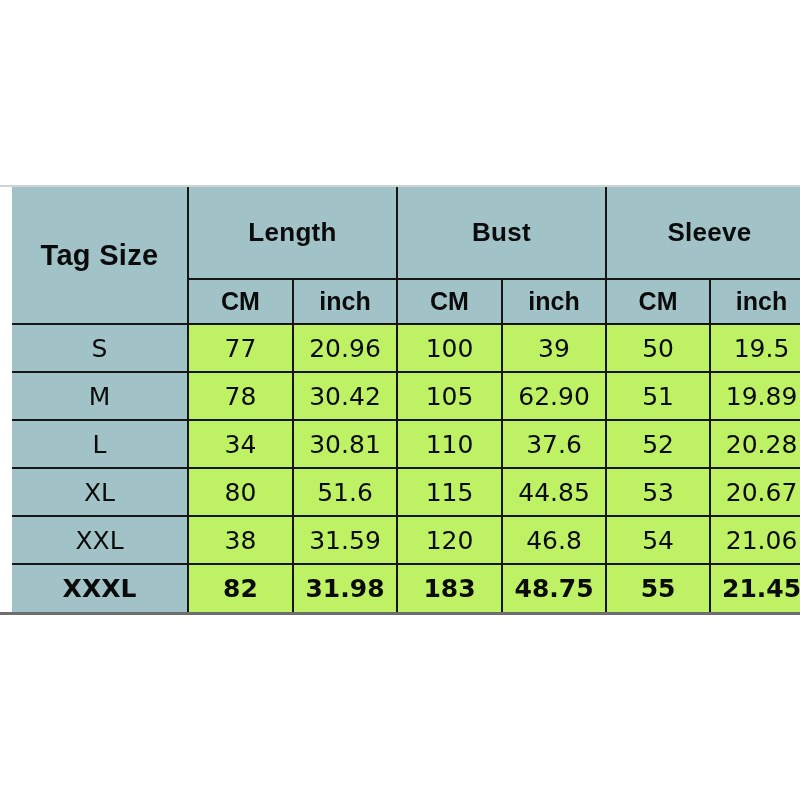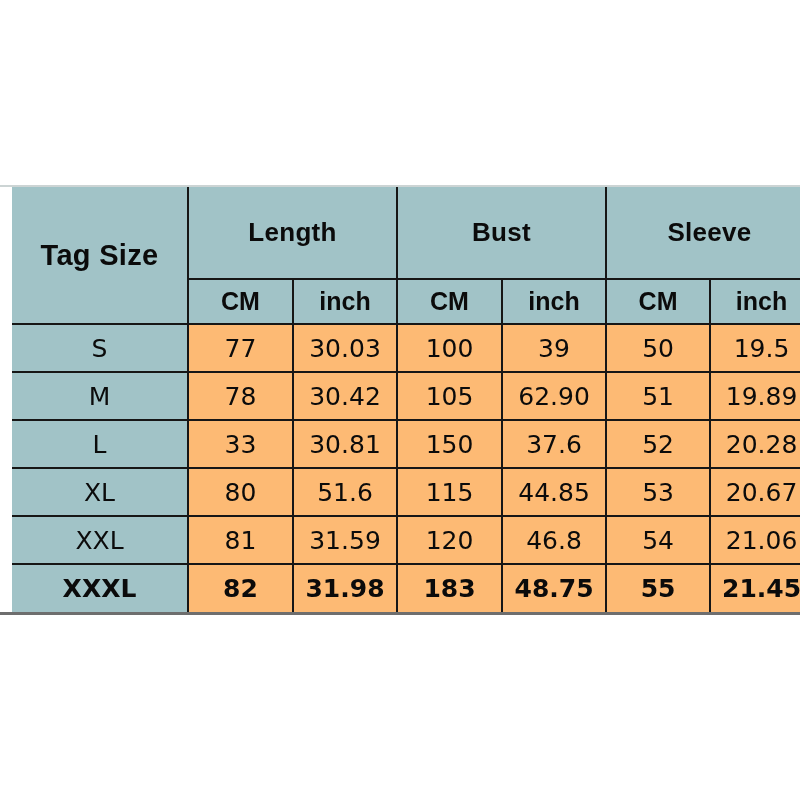--- a/index.html
+++ b/index.html
@@ -41,21 +41,21 @@
   table.size-chart td.edge-left  { border-left: 0; }
   table.size-chart td.edge-right { border-right: 0; }
   tr.header-row-1 td { border-top: 0; }
   tr.data-row:last-child td { border-bottom: 0; font-weight: bold; }
 
   tr.header-row-1 { height: 92px; }
   tr.header-row-2 { height: 45px; }
   tr.data-row     { height: 48px; }
 
   .hdr-bg  { background: #a1c3c7; }
-  .cell-bg { background: #fdba74; }
+  .cell-bg { background: #bef264; }
 
   td.tag-size-hdr {
     font-weight: bold;
     font-size: 29px;
     letter-spacing: 0.3px;
   }
   td.group-hdr {
     font-weight: bold;
     font-size: 26px;
     letter-spacing: 0.3px;
@@ -100,56 +100,56 @@
           <td class="hdr-bg unit-hdr">inch</td>
           <td class="hdr-bg unit-hdr">CM</td>
           <td class="hdr-bg unit-hdr">inch</td>
           <td class="hdr-bg unit-hdr">CM</td>
           <td class="hdr-bg unit-hdr edge-right">inch</td>
         </tr>
 
         <tr class="data-row">
           <td class="hdr-bg size-cell edge-left">S</td>
           <td class="cell-bg value-cell">77</td>
-          <td class="cell-bg value-cell">30.03</td>
+          <td class="cell-bg value-cell">20.96</td>
           <td class="cell-bg value-cell">100</td>
           <td class="cell-bg value-cell">39</td>
           <td class="cell-bg value-cell">50</td>
           <td class="cell-bg value-cell edge-right">19.5</td>
         </tr>
         <tr class="data-row">
           <td class="hdr-bg size-cell edge-left">M</td>
           <td class="cell-bg value-cell">78</td>
           <td class="cell-bg value-cell">30.42</td>
           <td class="cell-bg value-cell">105</td>
           <td class="cell-bg value-cell">62.90</td>
           <td class="cell-bg value-cell">51</td>
           <td class="cell-bg value-cell edge-right">19.89</td>
         </tr>
         <tr class="data-row">
           <td class="hdr-bg size-cell edge-left">L</td>
-          <td class="cell-bg value-cell">33</td>
+          <td class="cell-bg value-cell">34</td>
           <td class="cell-bg value-cell">30.81</td>
-          <td class="cell-bg value-cell">150</td>
+          <td class="cell-bg value-cell">110</td>
           <td class="cell-bg value-cell">37.6</td>
           <td class="cell-bg value-cell">52</td>
           <td class="cell-bg value-cell edge-right">20.28</td>
         </tr>
         <tr class="data-row">
           <td class="hdr-bg size-cell edge-left">XL</td>
           <td class="cell-bg value-cell">80</td>
           <td class="cell-bg value-cell">51.6</td>
           <td class="cell-bg value-cell">115</td>
           <td class="cell-bg value-cell">44.85</td>
           <td class="cell-bg value-cell">53</td>
           <td class="cell-bg value-cell edge-right">20.67</td>
         </tr>
         <tr class="data-row">
           <td class="hdr-bg size-cell edge-left">XXL</td>
-          <td class="cell-bg value-cell">81</td>
+          <td class="cell-bg value-cell">38</td>
           <td class="cell-bg value-cell">31.59</td>
           <td class="cell-bg value-cell">120</td>
           <td class="cell-bg value-cell">46.8</td>
           <td class="cell-bg value-cell">54</td>
           <td class="cell-bg value-cell edge-right">21.06</td>
         </tr>
         <tr class="data-row">
           <td class="hdr-bg size-cell edge-left">XXXL</td>
           <td class="cell-bg value-cell">82</td>
           <td class="cell-bg value-cell">31.98</td>

